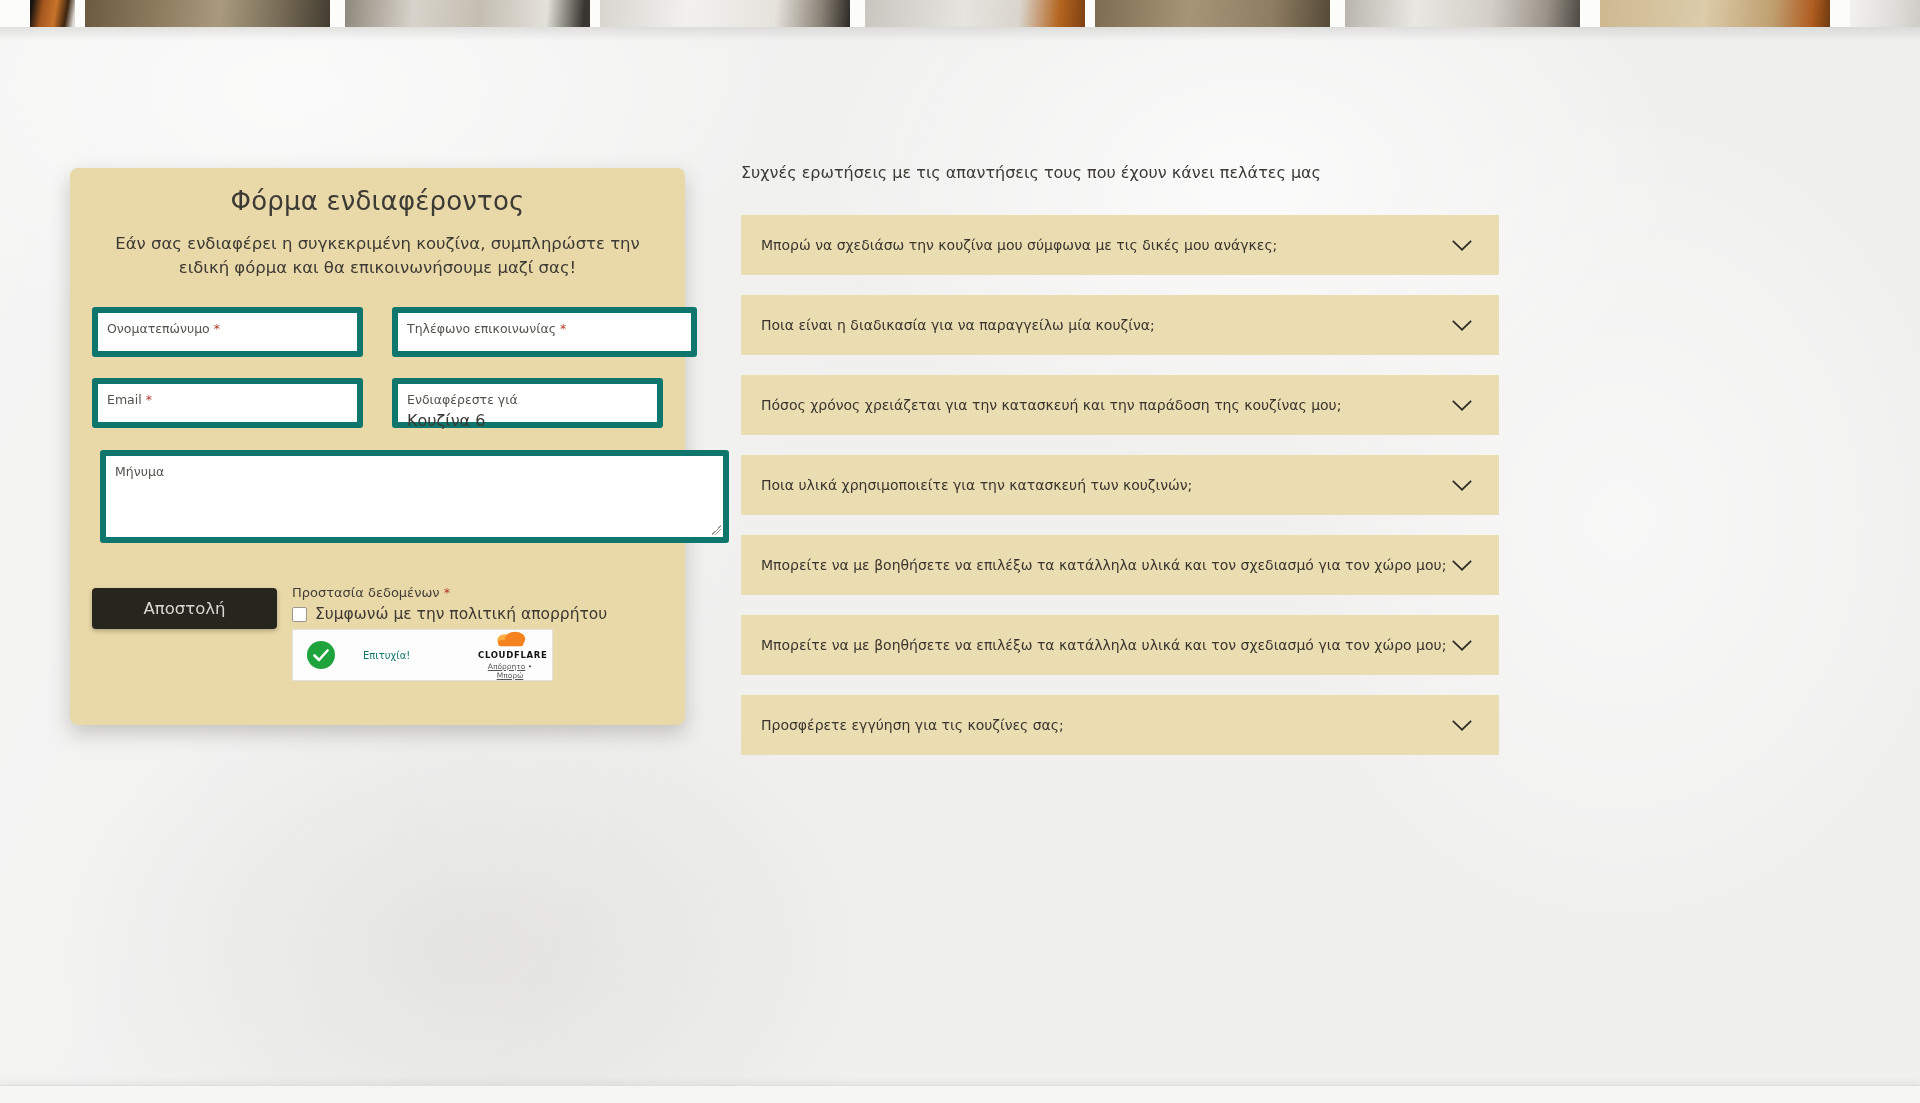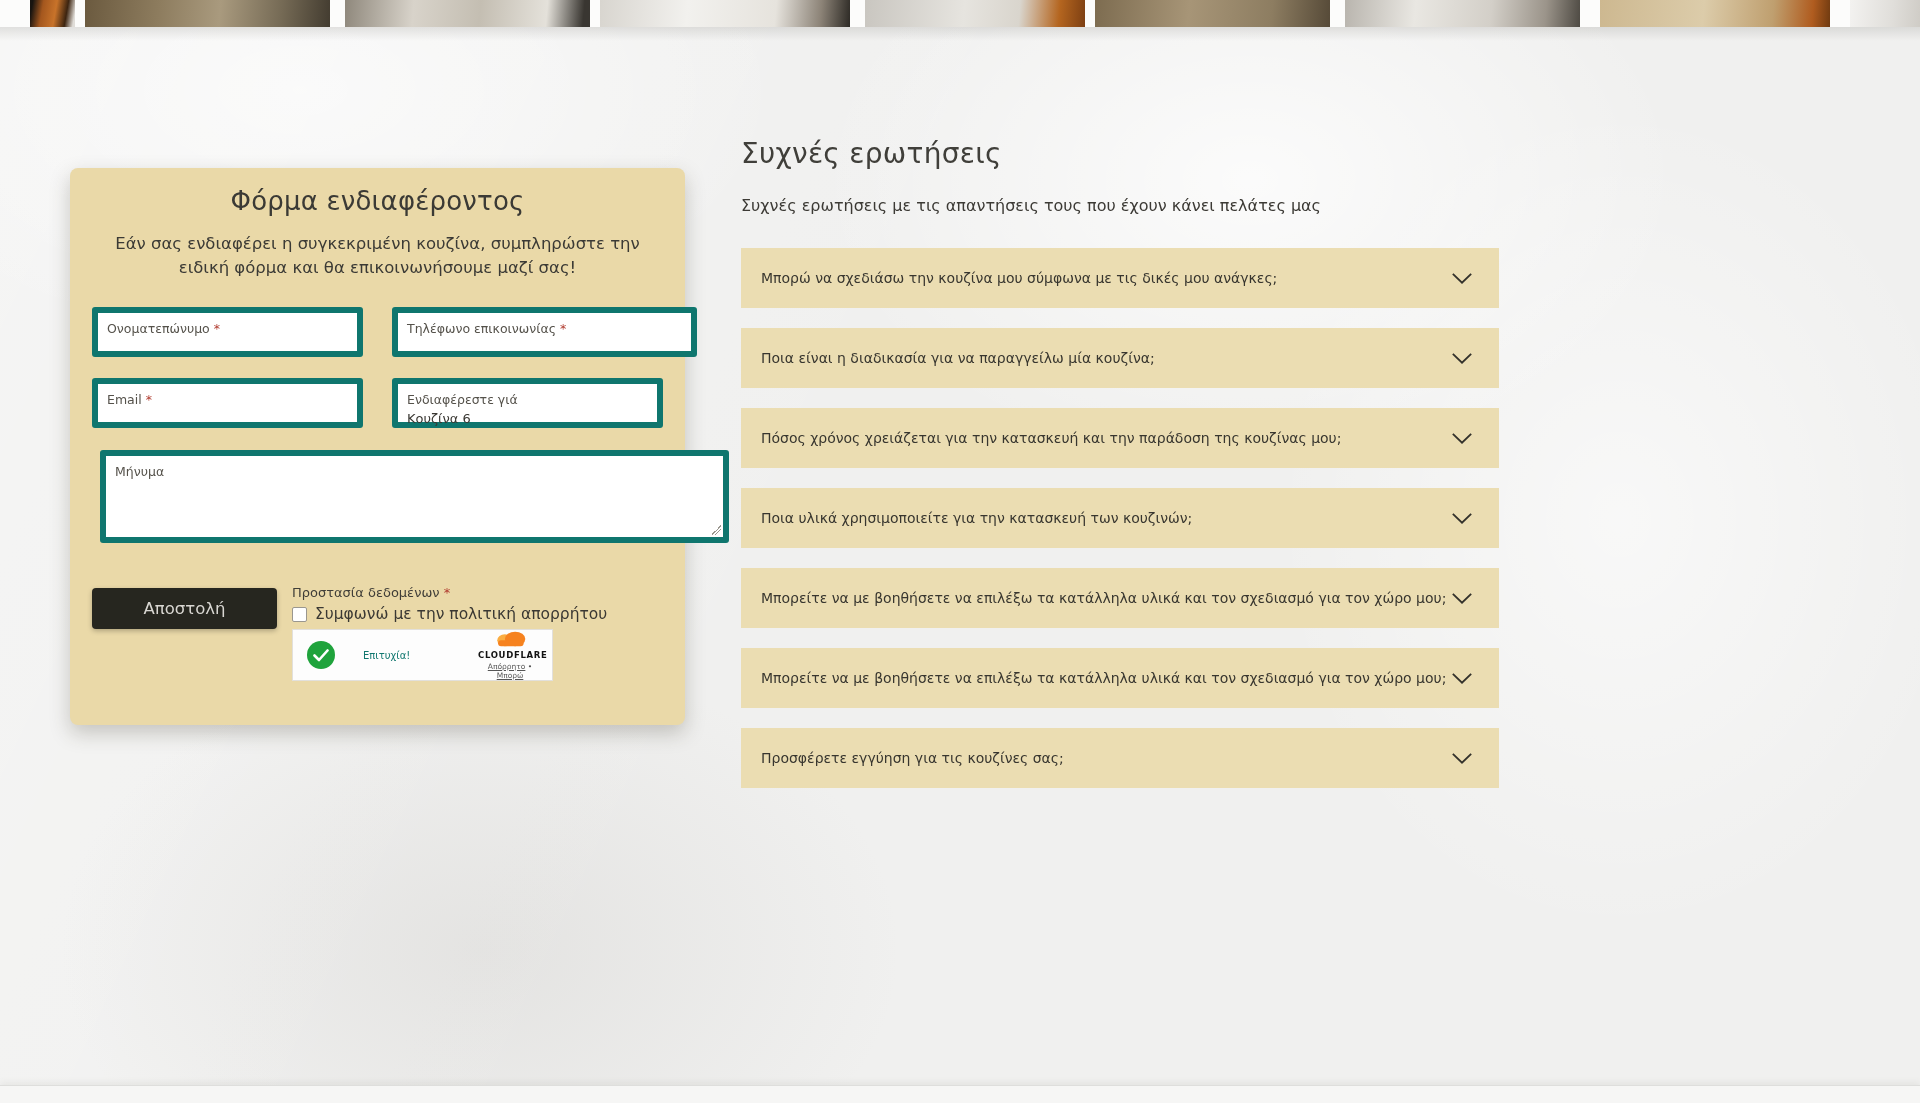--- a/index.html
+++ b/index.html
@@ -45,21 +45,21 @@
     font-size:16.5px; line-height:1.45; color:#3b3a35; }
   .field { position:absolute; background:#fff; border:6px solid #0f766e; border-radius:3px; padding:5px 9px; }
   .field-label { font-size:12.5px; color:#55524b; }
   .req { color:#b03a2e; }
   .field input[type=text] { border:none; outline:none; width:100%; background:transparent;
     font-family:inherit; font-size:15px; color:#3a3833; margin-top:2px; }
   .f-name  { left:22px;  top:139px; width:271px; height:50px; }
   .f-phone { left:322px; top:139px; width:305px; height:50px; }
   .f-email { left:22px;  top:210px; width:271px; height:50px; }
   .f-interest { left:322px; top:210px; width:271px; height:50px; }
-  .f-interest input[type=text] { font-size:13px; margin-top:3px; }
+  .f-interest input[type=text] { font-size:16px; margin-top:3px; }
   .f-message { left:30px; top:282px; width:629px; height:93px; }
   .f-message textarea { border:none; outline:none; resize:none; width:100%; height:64px;
     background:transparent; font-family:inherit; font-size:15px; color:#3a3833; }
   .resize-grip { position:absolute; right:2px; bottom:2px; width:10px; height:10px;
     background:linear-gradient(135deg, transparent 0 50%, #9a978f 50% 56%, transparent 56% 68%, #9a978f 68% 74%, transparent 74%); }
   .submit-btn { position:absolute; left:22px; top:420px; width:185px; height:41px;
     background:#26261f; color:#d9d7d2; border:none; border-radius:4px;
     font-family:inherit; font-size:16.5px; cursor:pointer; box-shadow:0 2px 5px rgba(0,0,0,.25); }
   .privacy-label { position:absolute; left:222px; top:417px; font-size:13px; color:#403e38; }
   .consent-row { position:absolute; left:222px; top:437px; display:flex; align-items:center; }
@@ -164,21 +164,20 @@
       <div class="ts-links">
         <a href="#">Απόρρητο</a>
         <span>•</span>
         <a href="#">Μπορώ</a>
       </div>
     </div>
   </div>
 </div>
 
 <div class="faq">
-  <div class="faq-title">Συχνές ερωτήσεις</div>
   <div class="faq-subtitle">Συχνές ερωτήσεις με τις απαντήσεις τους που έχουν κάνει πελάτες μας</div>
   <div class="faq-list">
     <div class="faq-item">
       <span class="faq-q">Μπορώ να σχεδιάσω την κουζίνα μου σύμφωνα με τις δικές μου ανάγκες;</span>
       <span class="chev">
           <svg width="22" height="13" viewBox="0 0 24 14">
             <path d="M2 2 L12 11.5 L22 2" fill="none" stroke="currentColor" stroke-width="2"></path>
           </svg>
         </span>
     </div>

